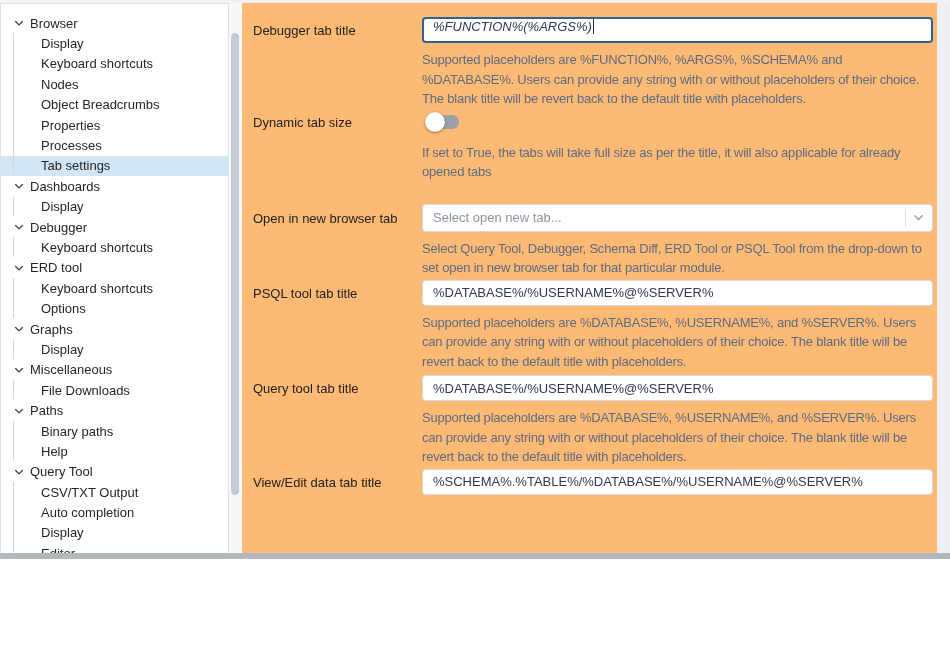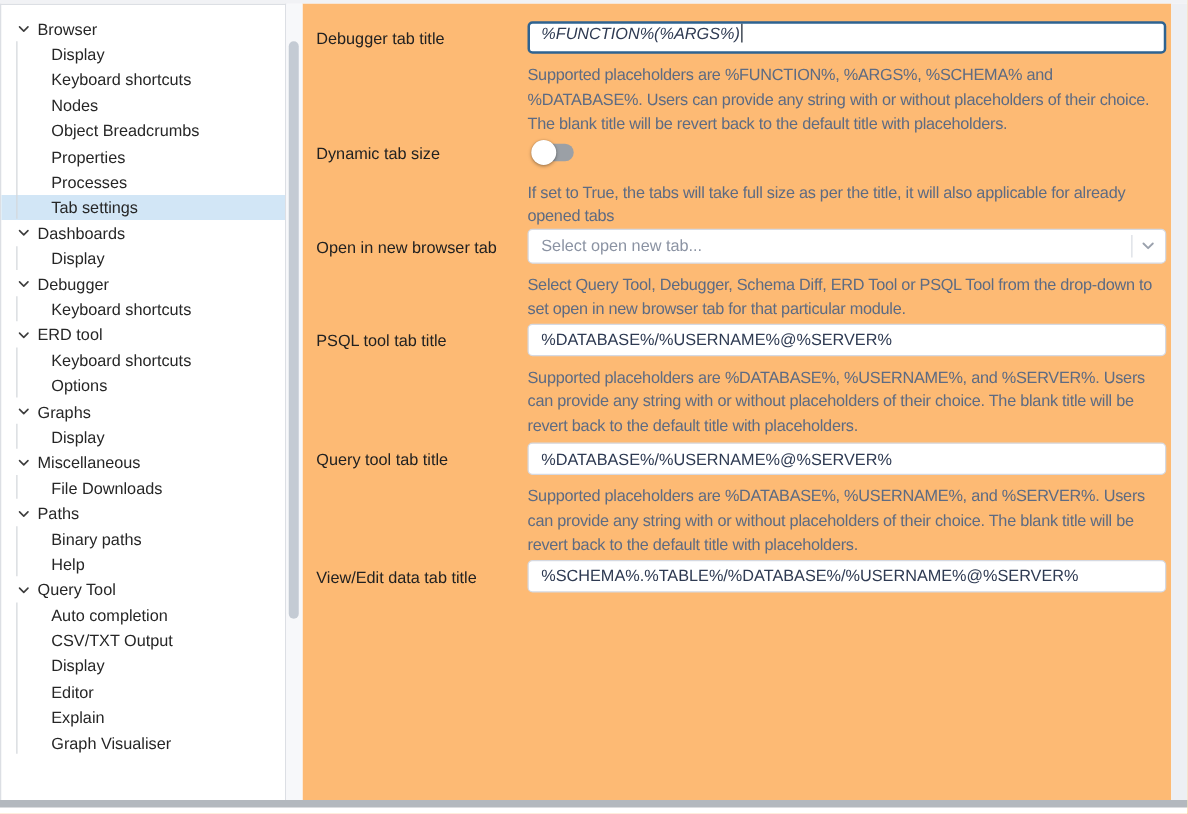--- a/index.html
+++ b/index.html
@@ -18,21 +18,21 @@
     --c-sideStrip:#edeff3;
     --c-topStrip:#f1f2f5;
   }
   *{box-sizing:border-box;}
   html,body{margin:0;padding:0;}
   body{
     width:950px;height:651px;overflow:hidden;background:#fff;
     font-family:"Liberation Sans", sans-serif;
     -webkit-font-smoothing:antialiased;
   }
-  .app{width:950px;height:646px;display:flex;flex-direction:column;}
+  .app{width:950px;height:559px;display:flex;flex-direction:column;}
   .top-strip{height:3px;background:var(--c-topStrip);}
   .main{flex:1;display:flex;min-height:0;}
   
   .sidebar{
     width:229px;background:#fff;overflow:hidden;
     border-left:1px solid var(--c-panelBorder);
     border-right:1px solid var(--c-panelBorder);
     border-top:1px solid var(--c-panelBorder);
   }
   .tree{padding-top:9px;}
@@ -53,21 +53,21 @@
   
   .scroll-gutter{width:13px;background:#f7f8fa;position:relative;}
   .scroll-thumb{
     position:absolute;left:2px;top:30px;width:8px;height:462px;
     border-radius:4px;background:var(--c-scrollThumb);
   }
   
   .content{flex:1;background:#fdba74;padding:14px 4px 0 11px;overflow:hidden;}
   .form-row{display:grid;grid-template-columns:169px 1fr;}
   .form-row:nth-of-type(1){margin-bottom:3px;}
-  .form-row:nth-of-type(2){margin-bottom:0;}
+  .form-row:nth-of-type(2){margin-bottom:22px;}
   .form-row:nth-of-type(3){margin-bottom:2px;}
   .form-row:nth-of-type(4){margin-bottom:4px;}
   .form-row:nth-of-type(5){margin-bottom:2px;}
   .row-label{
     font-size:13px;color:var(--c-labelText);padding-top:6px;line-height:16px;
   }
   .form-row.switch-row .row-label{padding-top:3px;}
   .form-row.select-row .row-label{padding-top:7px;}
   .control-area{min-width:0;}
   .help{
@@ -234,24 +234,24 @@
           <div class="tree-group-row">
             <span class="chev">
               <svg width="12" height="12" viewBox="0 0 16 16">
                 <path d="M3.5 6l4.5 4.5L12.5 6" fill="none" stroke="#3d3d3d" stroke-width="1.7" stroke-linecap="round" stroke-linejoin="round"></path>
               </svg>
             </span>
             <span>Query Tool</span>
           </div>
           <div class="tree-children">
             <div class="tree-item">
+              <span>CSV/TXT Output</span>
+            </div>
+            <div class="tree-item">
               <span>Auto completion</span>
-            </div>
-            <div class="tree-item">
-              <span>CSV/TXT Output</span>
             </div>
             <div class="tree-item">
               <span>Display</span>
             </div>
             <div class="tree-item">
               <span>Editor</span>
             </div>
             <div class="tree-item">
               <span>Explain</span>
             </div>

